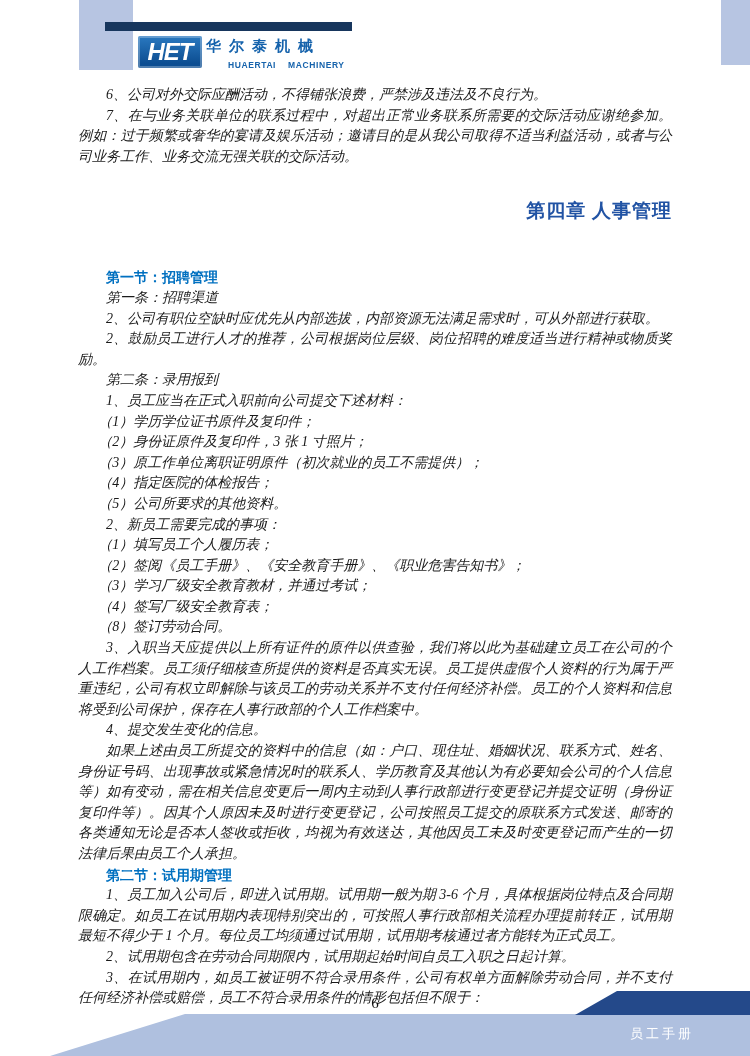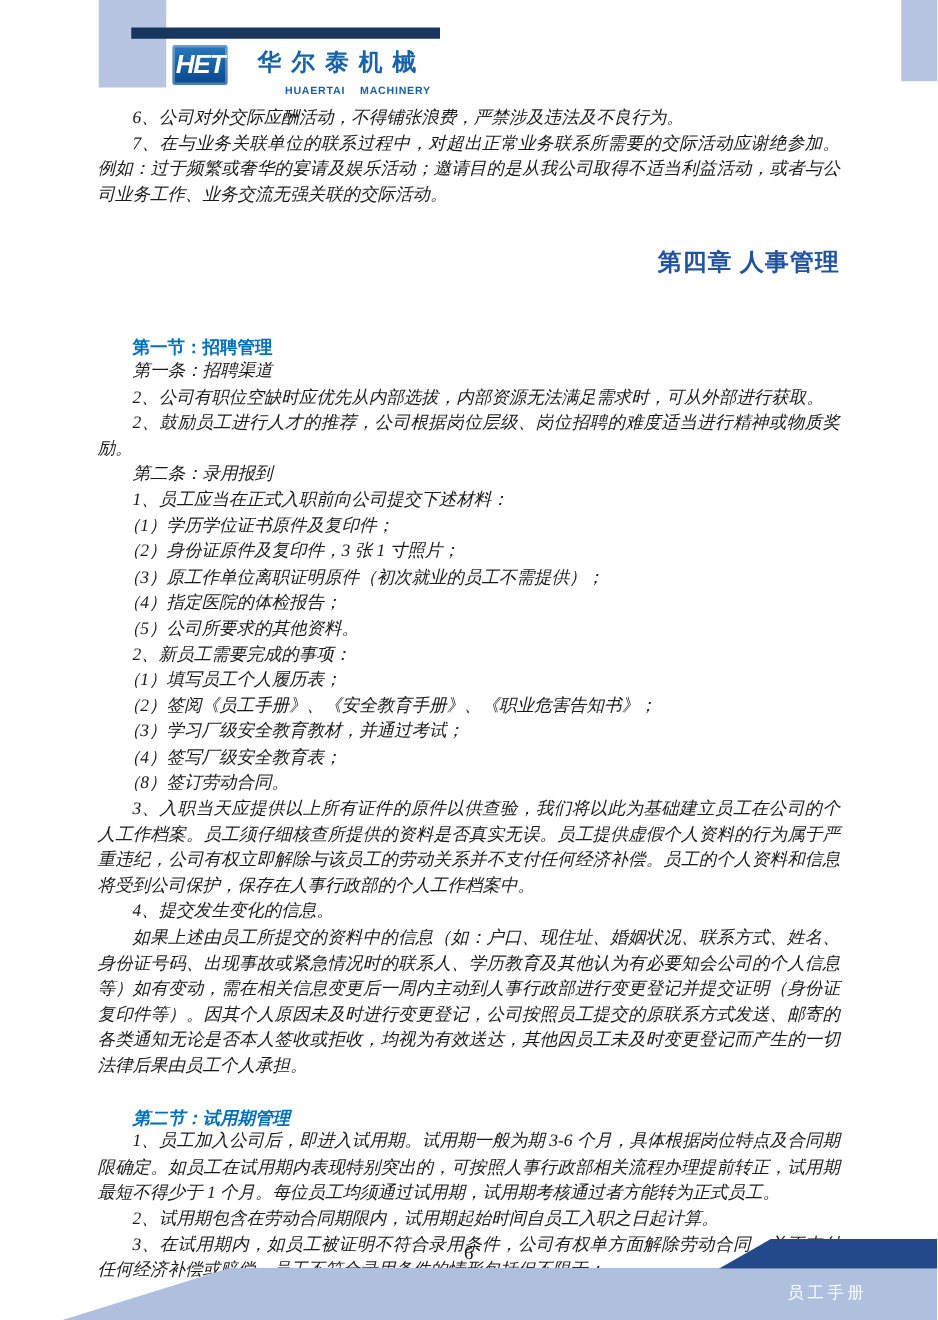--- a/index.html
+++ b/index.html
@@ -11,30 +11,30 @@
     overflow: hidden;
     font-family: "Liberation Serif", "DejaVu Serif", serif;
     color: var(--body-text, #1a1a1a);
   }
 
   
   .hdr-deco-left  { position: absolute; left: 79px;  top: 0; width: 54px; height: 70px; background: var(--light-blue-block); }
   .hdr-deco-right { position: absolute; right: 0;    top: 0; width: 29px; height: 65px; background: var(--light-blue-block); }
   .hdr-bar        { position: absolute; left: 105px; top: 22px; width: 247px; height: 9px; background: var(--header-bar); }
   .logo-box {
-    position: absolute; left: 138px; top: 36px; width: 44px; height: 32px;
+    position: absolute; left: 138px; top: 36px; width: 64px; height: 32px;
     background: linear-gradient(180deg, #2a79c0 0%, #0d4e92 85%);
     border-radius: 2px;
     box-shadow: inset 0 0 0 2px rgba(255,255,255,0.28);
     display: flex; align-items: center; justify-content: center;
     color: #fff; font-family: "Liberation Sans", "DejaVu Sans", sans-serif;
-    font-weight: bold; font-style: italic; font-size: 21px; letter-spacing: -1px;
+    font-weight: bold; font-style: italic; font-size: 24px; letter-spacing: -1px;
   }
   .company { position: absolute; left: 206px; top: 37px; color: var(--brand-blue); font-family: "Liberation Sans", "DejaVu Sans", sans-serif; }
-  .company .cn { font-size: 19px; font-weight: bold; letter-spacing: 8px; white-space: nowrap; }
+  .company .cn { font-size: 15px; font-weight: bold; letter-spacing: 8px; white-space: nowrap; }
   .company .en { font-size: 8.5px; font-weight: bold; letter-spacing: 0.6px; word-spacing: 9px; margin-top: 4px; white-space: nowrap; margin-left: 22px; }
 
   
   .content {
     position: absolute; top: 85px; left: 78px; width: 594px;
     font-size: 14px; line-height: 20.6px; text-align: justify;
   }
   .content p { margin: 0; font-style: italic; }
   p.indent { text-indent: 2em; }
   p.list   { text-indent: 1.45em; }
@@ -43,21 +43,21 @@
     color: var(--chapter-title-blue);
     font-size: 19px; font-weight: bold; letter-spacing: 1px;
     margin: 30px 0 42px 0; line-height: 28px;
   }
   h2.section-heading {
     color: var(--section-heading-blue);
     font-family: "Liberation Sans", "DejaVu Sans", sans-serif;
     font-size: 14px; font-weight: bold;
     text-indent: 2em; margin: 0; line-height: 20.6px;
   }
-  h2.second { margin-top: 19px; font-style: italic; }
+  h2.second { margin-top: 0; }
 
   
   .footer-band {
     position: absolute; left: 0; bottom: 0; width: 750px; height: 42px;
     background: var(--footer-band);
     clip-path: polygon(185px 0, 750px 0, 750px 42px, 50px 42px);
   }
   .footer-ribbon {
     position: absolute; right: 0; bottom: 41px; width: 175px; height: 24px;
     background: var(--footer-polygon);

